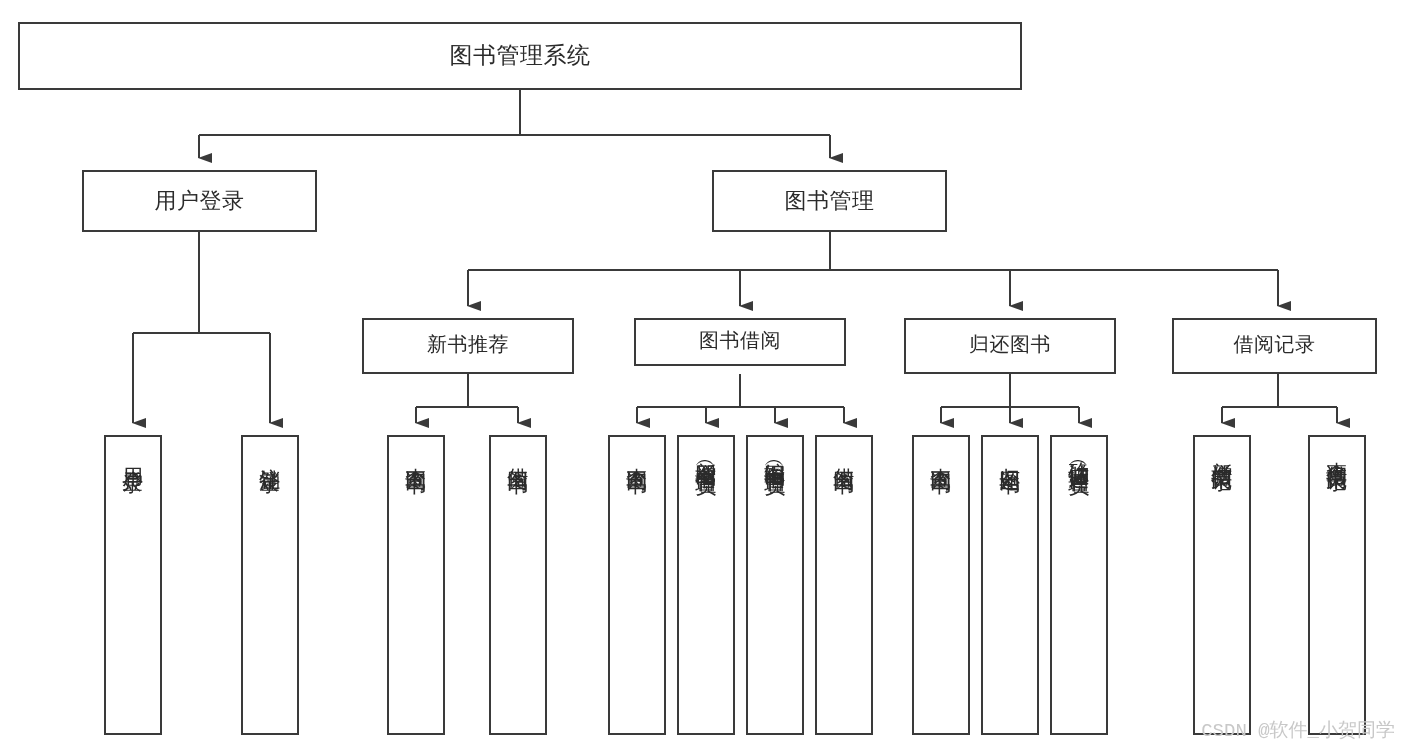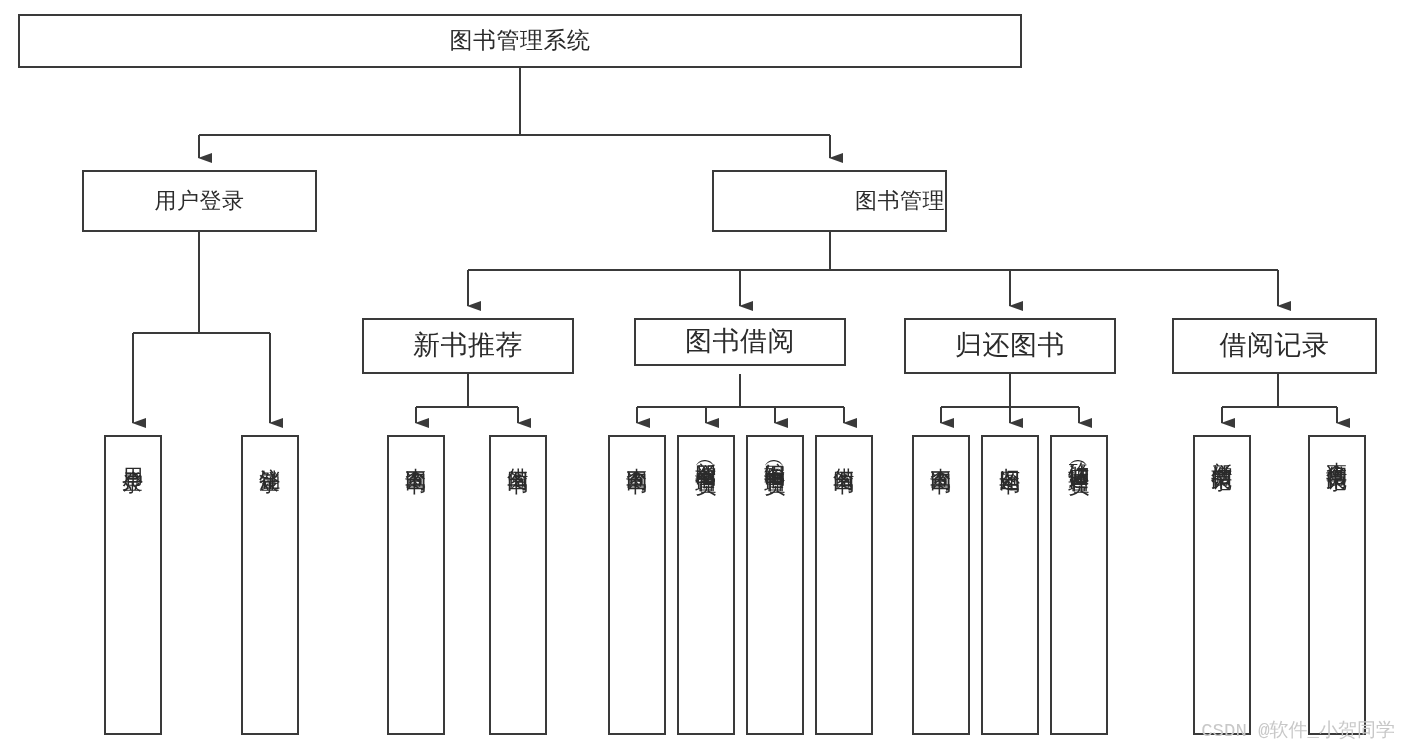--- a/index.html
+++ b/index.html
@@ -47,21 +47,22 @@
     writing-mode: horizontal-tb;
     white-space: nowrap;
   }
   .node.root {
     font-size: 23px;
   }
   .node.level1 {
     font-size: 22px;
   }
   .node.level2 {
-    font-size: 27px;
+    font-size: 20px;
+    font-family: Liberation Mono, monospace;
   }
   
   .node.leaf {
     align-items: flex-start;
     justify-content: center;
     padding-top: 14px;
     font-size: 21px;
   }
   .node.leaf .node-label {
     writing-mode: vertical-rl;
@@ -132,28 +133,28 @@
       <path d="M 1010 407 L 1010 423" marker-end="url(#arrow)"></path>
       <path d="M 1079 407 L 1079 423" marker-end="url(#arrow)"></path>
 
       <path d="M 1278 374 L 1278 407"></path>
       <path d="M 1222 407 L 1337 407"></path>
       <path d="M 1222 407 L 1222 423" marker-end="url(#arrow)"></path>
       <path d="M 1337 407 L 1337 423" marker-end="url(#arrow)"></path>
     </g>
   </svg>
 
-  <div class="node horiz root" style="left:18px; top:14px; width:1004px; height:54px;">
+  <div class="node horiz root" style="left:18px; top:22px; width:1004px; height:68px;">
     <span class="node-label">图书管理系统</span>
   </div>
 
   <div class="node horiz level1" style="left:82px; top:170px; width:235px; height:62px;">
     <span class="node-label">用户登录</span>
   </div>
-  <div class="node horiz level1" style="left:712px; top:170px; width:235px; height:62px;justify-content:flex-end;">
+  <div class="node horiz level1" style="left:712px; top:170px; width:235px; height:62px;">
     <span class="node-label">图书管理</span>
   </div>
 
   <div class="node horiz level2" style="left:362px; top:318px; width:212px; height:56px;">
     <span class="node-label">新书推荐</span>
   </div>
   <div class="node horiz level2" style="left:634px; top:318px; width:212px; height:48px;">
     <span class="node-label">图书借阅</span>
   </div>
   <div class="node horiz level2" style="left:904px; top:318px; width:212px; height:56px;">

